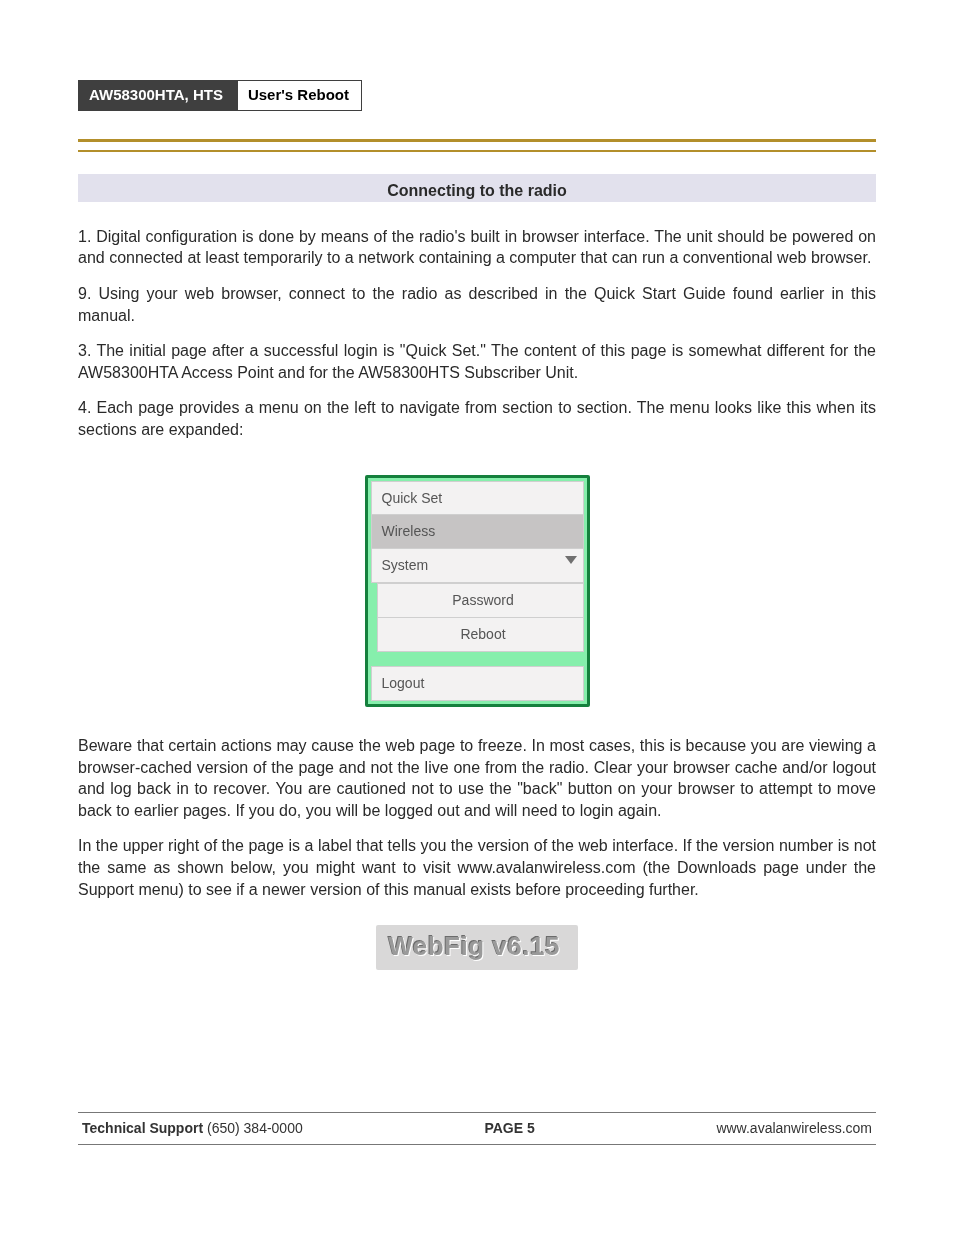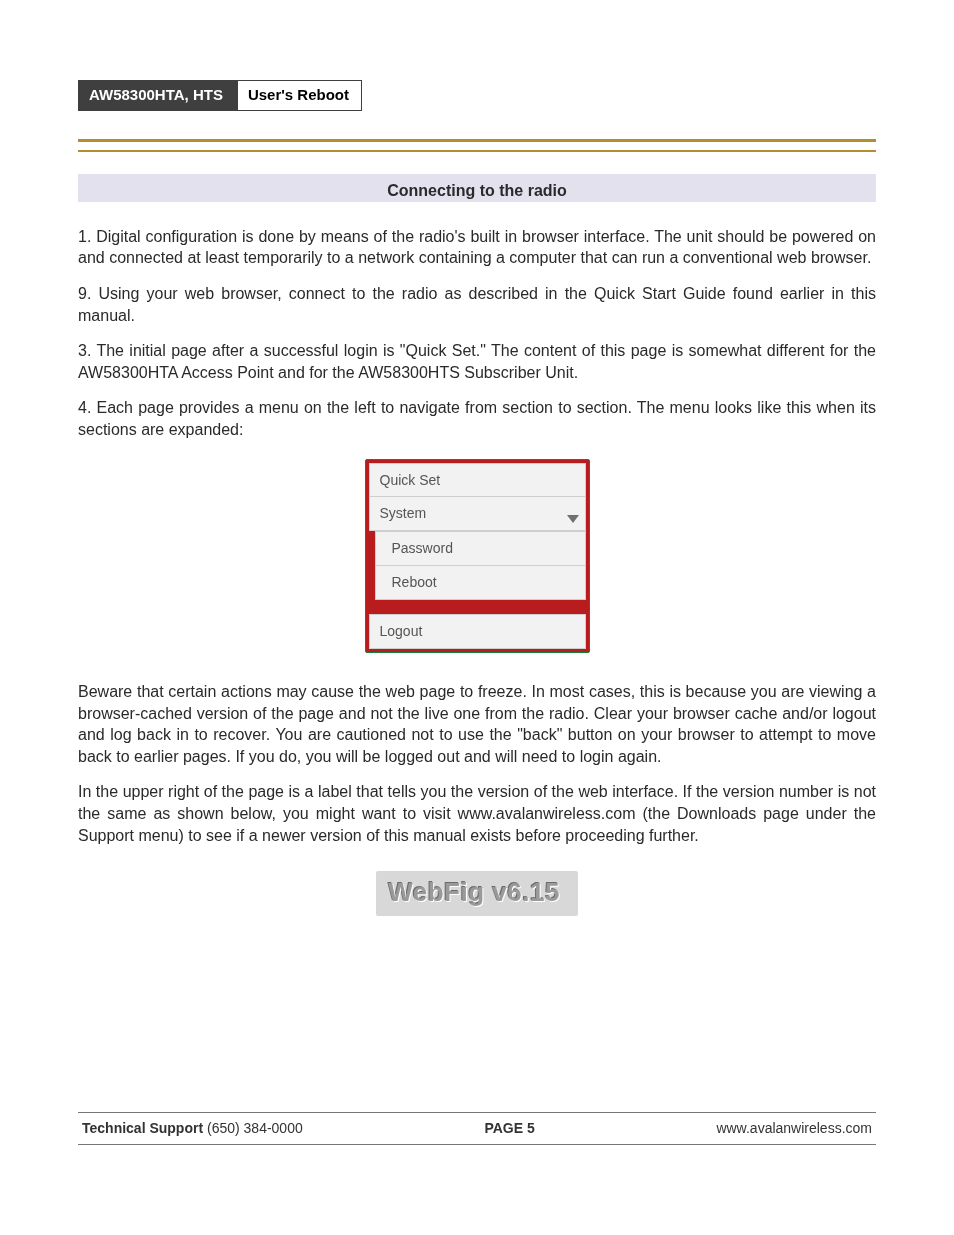--- a/index.html
+++ b/index.html
@@ -85,42 +85,44 @@
   }
 
   
   .menu-wrap {
     display: flex;
     justify-content: center;
     margin: 18px 0 28px 0;
   }
   .menu-box {
     width: 225px;
-    background: #b91c1c;
-    border: 1px solid #15803d;
+    background: #86efac;
+    border: 3px solid #15803d;
     border-radius: 2px;
     padding: 3px 3px 3px 3px;
     font-family: Verdana, Geneva, sans-serif;
     font-size: 14px;
     color: #555;
+    margin-top: 16px;
   }
   .menu-box .item {
     padding: 7px 10px;
     border: 1px solid #cfcfcf;
     background: #f3f2f2;
     margin-bottom: 0;
     position: relative;
   }
   .menu-box .item + .item { border-top: none; }
   .menu-box .item.selected {
     background: #c6c4c4;
   }
-  .menu-box .item.sys { display:flex; justify-content: space-between; align-items:flex-end; padding-right:6px;}
+  .menu-box .item.sys { display:flex; justify-content: space-between; align-items:flex-start; padding-right:6px;}
   .menu-box .sub {
     margin-left: 6px;
+    text-align: center;
   }
   .menu-box .sub .item { padding-left: 16px; }
   .menu-box .spacer { height: 14px; background: transparent; border: none; }
   .menu-box .arrow {
     width: 0; height: 0;
     border-left: 6px solid transparent;
     border-right: 6px solid transparent;
     border-top: 8px solid #707070;
     display: inline-block;
   }
@@ -183,20 +185,21 @@
   <div class="body">
     <p>1. Digital configuration is done by means of the radio's built in browser interface. The unit should be powered on and connected at least temporarily to a network containing a computer that can run a conventional web browser.</p>
     <p>9. Using your web browser, connect to the radio as described in the Quick Start Guide found earlier in this manual.</p>
     <p>3. The initial page after a successful login is "Quick Set." The content of this page is somewhat different for the AW58300HTA Access Point and for the AW58300HTS Subscriber Unit.</p>
     <p>4. Each page provides a menu on the left to navigate from section to section. The menu looks like this when its sections are expanded:</p>
   </div>
 
   <div class="menu-wrap">
     <div class="menu-box">
       <div class="item">Quick Set</div>
+      <div class="item selected">Wireless</div>
       <div class="item sys">
         <span>System</span>
         <span class="arrow"></span>
       </div>
       <div class="sub">
         <div class="item">Password</div>
         <div class="item">Reboot</div>
       </div>
       <div class="spacer"></div>
       <div class="item">Logout</div>

